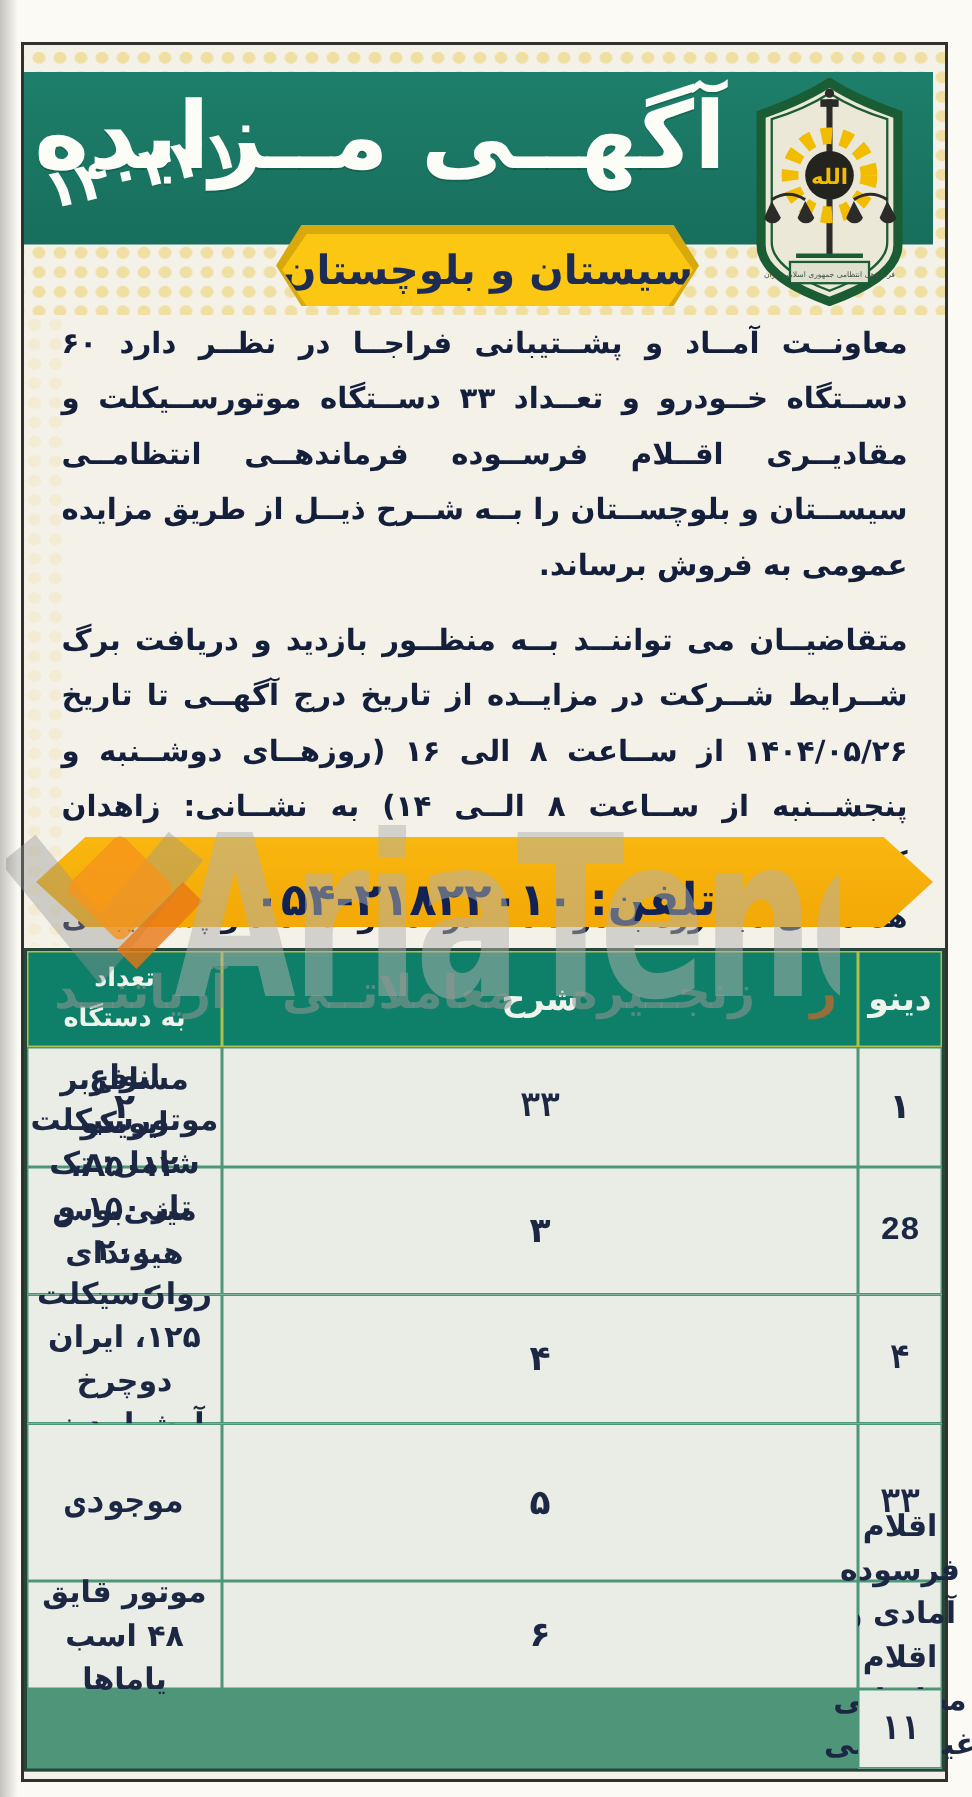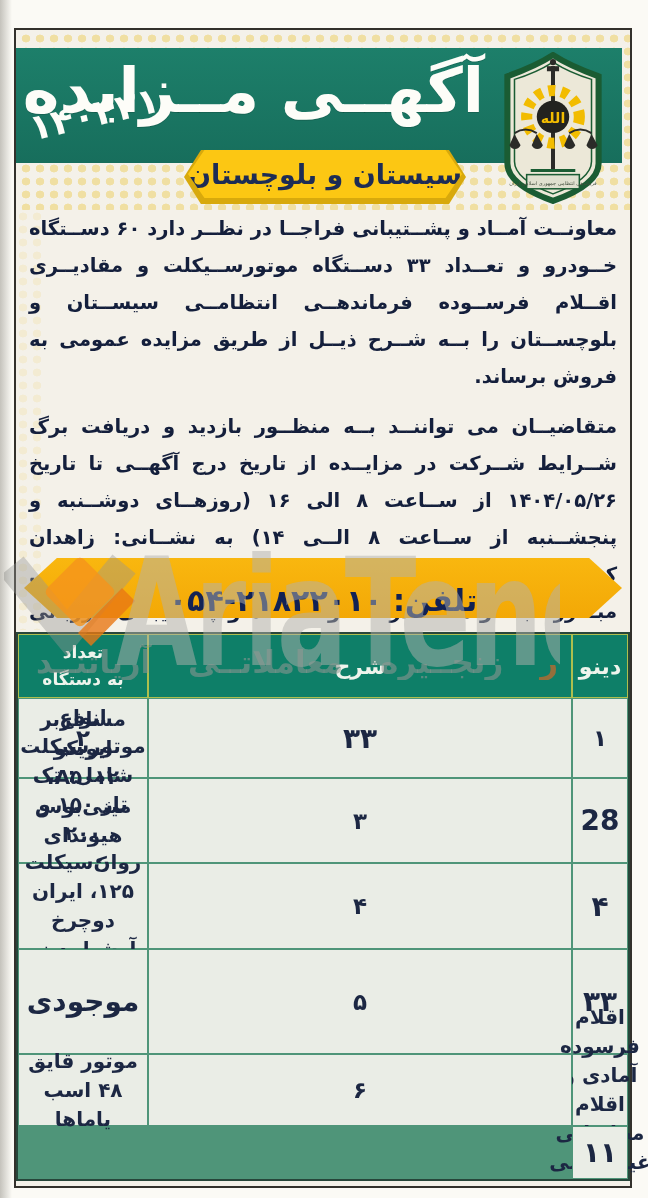--- a/index.html
+++ b/index.html
@@ -20,49 +20,49 @@
   .banner{position:absolute;left:0;top:18px;right:8px;height:115px;
     background:linear-gradient(180deg,#1d7f6a,#176e5c);}
   .banner-title{position:absolute;right:138px;top:6px;color:#fdfdf8;font-weight:bold;
     font-size:62px;white-space:nowrap;direction:rtl;text-shadow:0 1px 0 rgba(0,0,0,.15);}
   .banner-number{position:absolute;left:14px;top:60px;color:#fdfdf8;font-weight:bold;
     font-size:36px;letter-spacing:3px;transform:rotate(-13deg);transform-origin:left center;
     direction:rtl;white-space:nowrap;}
   
   .badge{position:absolute;left:168px;top:120px;width:282px;height:54px;z-index:5;
     background:#d8a90c;clip-path:polygon(0 50%,6% 0,94% 0,100% 50%,94% 100%,6% 100%);
-    display:flex;align-items:flex-start;justify-content:center;}
+    display:flex;align-items:flex-end;justify-content:center;}
   .badge-inner{width:274px;height:48px;background:#fcc713;
     clip-path:polygon(0 50%,6% 0,94% 0,100% 50%,94% 100%,6% 100%);
     display:flex;align-items:center;justify-content:center;}
   .badge-inner span{font-size:27px;font-weight:bold;color:#1d2c55;direction:rtl;white-space:nowrap;}
   
   .emblem{position:absolute;left:482px;top:22px;width:110px;height:152px;z-index:6;}
   
-  .body-text{position:absolute;left:0;top:180px;right:0;padding:0 13px;direction:rtl;
+  .body-text{position:absolute;left:0;top:180px;right:0;padding:0 25px;direction:rtl;
     color:#141f3c;font-weight:bold;font-size:19.5px;line-height:37px;text-align:justify;}
   .body-text p{margin:0 0 13px 0;}
   
   .ribbon{position:absolute;left:8px;top:528px;width:598px;height:60px;
     background:linear-gradient(180deg,#f9b70f,#f3a806);
     clip-path:polygon(0 50%,5.5% 0,94.5% 0,100% 50%,94.5% 100%,5.5% 100%);
     display:flex;align-items:flex-end;justify-content:center;z-index:3;}
   .ribbon span{font-size:30px;font-weight:bold;color:#122254;direction:rtl;white-space:nowrap;}
   
   .tbl{position:absolute;left:0;top:602px;width:614px;box-sizing:border-box;
     border:2px solid #27463a;direction:rtl;display:grid;
     grid-template-columns:56px 424px 130px;
     grid-template-rows:64px 80px 85px 86px 105px 72px 53px;background:#4f9579;}
   .c{display:flex;align-items:center;justify-content:center;background:#eaede6;
     border:1px solid #4f9579;color:#1c2743;font-weight:bold;text-align:center;}
   .c.h{background:#0e7f68;color:#eef4ec;border-color:#aebf4e;}
   .lines{white-space:pre-line;}
   .desc{font-size:20px;line-height:29px;padding:0 8px;}
   .rownum{font-size:23px;}
-  .qty{font-size:28px;}
+  .qty{font-size:22px;font-family:Liberation Mono, monospace;}
   .hq{font-size:17px;line-height:27px;}
   .hd{font-size:22px;text-align:center;}
   
   .wm{position:absolute;left:0;top:0;width:560px;height:1198px;z-index:40;pointer-events:none;overflow:hidden;}
   .wm-text{position:absolute;left:116px;top:538px;font-size:150px;font-weight:bold;
     letter-spacing:-4px;color:rgba(178,178,174,.5);white-space:nowrap;
     transform:scaleX(.7);transform-origin:left top;line-height:1;}
   .wm-accent{color:rgba(242,108,32,.62);}
   .wm-tagline{position:absolute;left:0;right:2px;top:644px;direction:rtl;white-space:nowrap;
     overflow:hidden;font-size:31px;font-weight:bold;letter-spacing:2px;word-spacing:26px;

